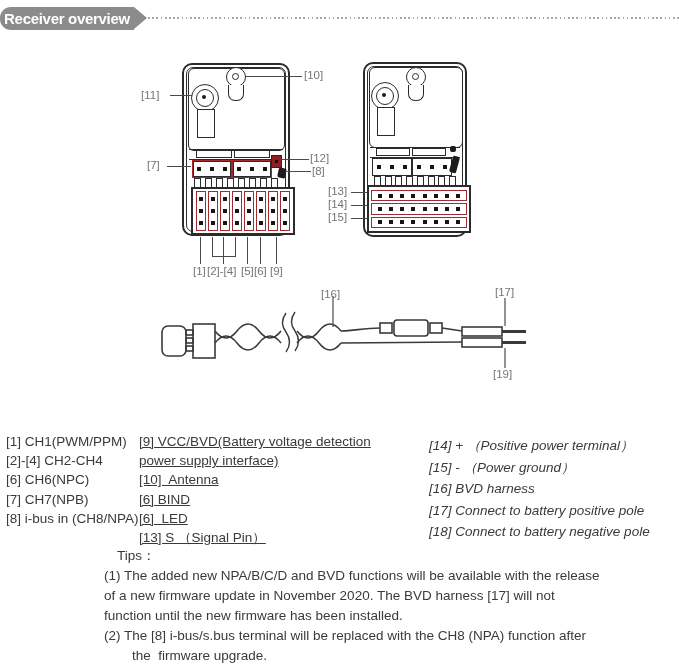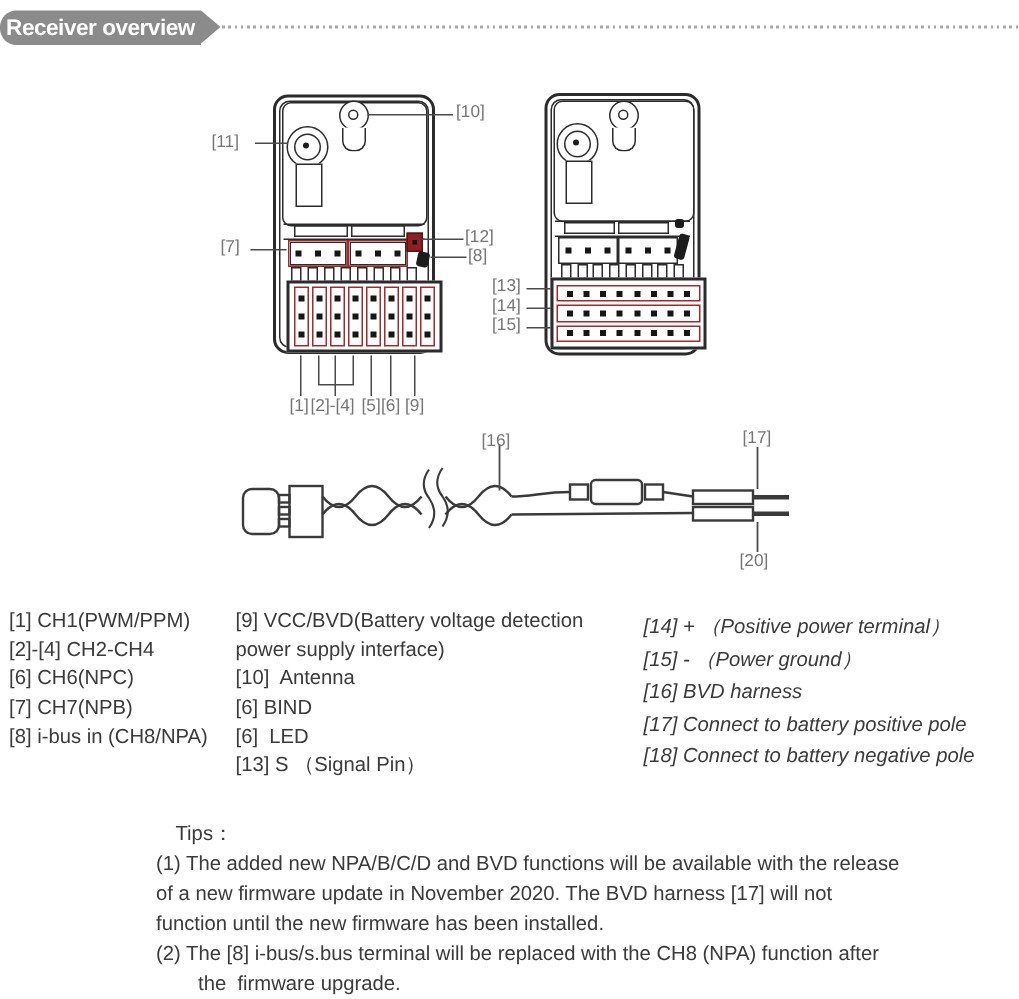--- a/index.html
+++ b/index.html
@@ -45,21 +45,21 @@
            align-items:center;justify-content:space-around;padding:1px 0;}
   .pin-row{flex:1;margin:1px 0;border:1.2px solid #a12a2e;display:flex;
            align-items:center;justify-content:space-around;padding:0 2px;}
 
   
   .dlabel{position:absolute;font-size:11.5px;color:#757575;white-space:nowrap;}
   .hline{position:absolute;height:1.2px;background:#4a4a4a;}
   .vline{position:absolute;width:1.2px;background:#4a4a4a;}
 
   
-  .legend-col{position:absolute;font-size:13.5px;color:#3a3a3a;}
+  .legend-col{position:absolute;font-size:13.5px;color:#3a3a3a;margin-top:28px;}
   .legend-col .ln{line-height:19.2px;white-space:pre;}
   .legend-col.wide .ln{line-height:21.6px;}
 
   
   .tips{position:absolute;font-size:13.5px;color:#3a3a3a;}
   .tips .ln{line-height:20px;white-space:pre;}
   .ind13{margin-left:13px;} .ind25{} .ind28{margin-left:28px;}
 
   svg{position:absolute;}
 </style>
@@ -293,30 +293,30 @@
       <path d="M352,60.5 L376,60.5" stroke-width="3"></path>
     </g>
     <g stroke="#4a4a4a" stroke-width="1.2">
       <line x1="183" y1="14" x2="183" y2="45"></line>
       <line x1="355" y1="16" x2="355" y2="44"></line>
       <line x1="355" y1="66" x2="355" y2="86"></line>
     </g>
   </svg>
   <div class="dlabel" style="left:321px;top:288px;">[16]</div>
   <div class="dlabel" style="left:495px;top:286px;">[17]</div>
-  <div class="dlabel" style="left:493px;top:368px;">[20]</div>
+  <div class="dlabel" style="left:493px;top:368px;">[19]</div>
 
   <div class="legend-col" style="left:6px;top:404px;">
     <div class="ln">[1] CH1(PWM/PPM)</div>
     <div class="ln">[2]-[4] CH2-CH4</div>
     <div class="ln">[6] CH6(NPC)</div>
     <div class="ln">[7] CH7(NPB)</div>
     <div class="ln">[8] i-bus in (CH8/NPA)</div>
   </div>
-  <div class="legend-col" style="left:157px;top:404px;">
+  <div class="legend-col" style="left:139px;top:404px;text-decoration:underline;">
     <div class="ln">[9] VCC/BVD(Battery voltage detection</div>
     <div class="ln">power supply interface)</div>
     <div class="ln">[10]  Antenna</div>
     <div class="ln">[6] BIND</div>
     <div class="ln">[6]  LED</div>
     <div class="ln">[13] S （Signal Pin）</div>
   </div>
   <div class="legend-col wide" style="left:429px;top:407px;font-style:italic;">
     <div class="ln">[14] + （Positive power terminal）</div>
     <div class="ln">[15] - （Power ground）</div>

